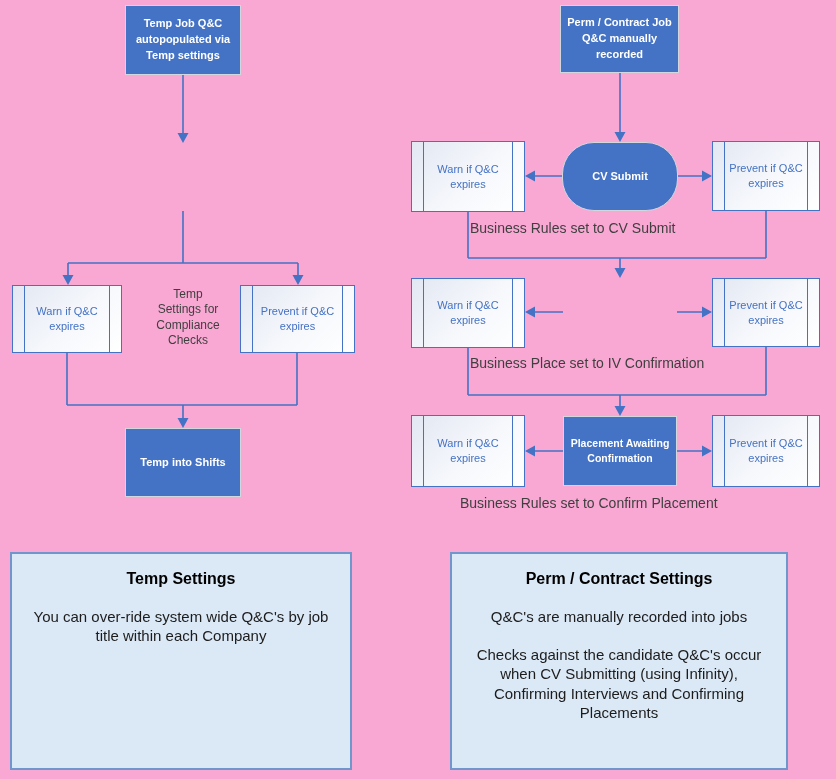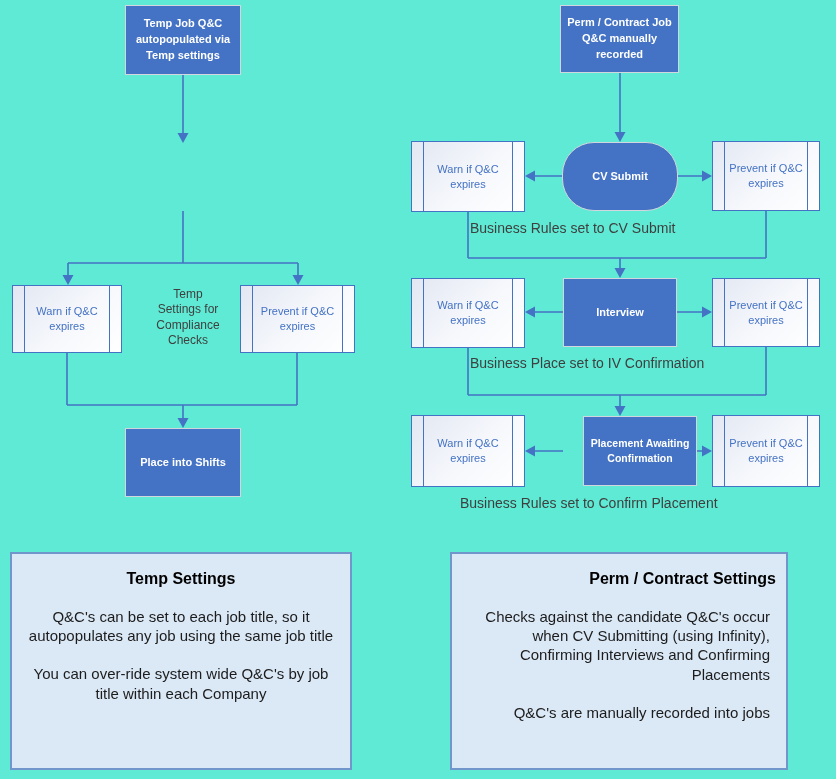--- a/index.html
+++ b/index.html
@@ -1,20 +1,20 @@
 <!DOCTYPE html>
 <html><head>
 <meta charset="utf-8">
 <style>
   html, body { margin: 0; padding: 0; background: #ffffff; }
   .canvas {
     position: relative;
     width: 836px;
     height: 779px;
-    background: #5eead4;
+    background: #f9a8d4;
     font-family: "Liberation Sans", sans-serif;
     overflow: hidden;
   }
   .connectors {
     position: absolute;
     left: 0; top: 0;
     width: 836px; height: 779px;
     pointer-events: none;
   }
   
@@ -27,21 +27,21 @@
     font-weight: bold;
     font-size: 11px;
     line-height: 1.45;
     display: flex;
     align-items: center;
     justify-content: center;
     text-align: center;
     white-space: pre-line;
     padding: 2px 3px;
   }
-  .solid.small { font-size: 10.5px; margin-left: 20px; }
+  .solid.small { font-size: 10.5px; }
   
   .proc {
     position: absolute;
     background: linear-gradient(135deg, #e2e7f2 0%, #f6f8fc 55%, #ffffff 100%);
     border: 1.5px solid #4472c4;
     box-sizing: border-box;
     color: #4472c4;
     font-size: 11px;
     line-height: 1.35;
     display: flex;
@@ -143,21 +143,21 @@
   <div class="note" style="left:144px; top:287px; width:88px;">Temp
 Settings for
 Compliance
 Checks</div>
 
   <div class="proc" style="left:240px; top:285px; width:115px; height:68px;">
     <span>Prevent if Q&amp;C expires</span>
   </div>
 
   <div class="solid" style="left:125px; top:428px; width:116px; height:69px;">
-    <span>Place into Shifts</span>
+    <span>Temp into Shifts</span>
   </div>
 
   <div class="solid" style="left:560px; top:5px; width:119px; height:68px;">
     <span>Perm / Contract Job
 Q&amp;C manually
 recorded</span>
   </div>
 
   <div class="proc" style="left:411px; top:141px; width:114px; height:71px;">
     <span>Warn if Q&amp;C expires</span>
@@ -166,45 +166,41 @@
     <span>CV Submit</span>
   </div>
   <div class="proc" style="left:712px; top:141px; width:108px; height:70px;">
     <span>Prevent if Q&amp;C expires</span>
   </div>
   <div class="caption" style="left:470px; top:220px; width:300px;">Business Rules set to CV Submit</div>
 
   <div class="proc" style="left:411px; top:278px; width:114px; height:70px;">
     <span>Warn if Q&amp;C expires</span>
   </div>
-  <div class="solid" style="left:563px; top:278px; width:114px; height:69px;">
-    <span>Interview</span>
-  </div>
   <div class="proc" style="left:712px; top:278px; width:108px; height:69px;">
     <span>Prevent if Q&amp;C expires</span>
   </div>
   <div class="caption" style="left:470px; top:355px; width:300px;">Business Place set to IV Confirmation</div>
 
   <div class="proc" style="left:411px; top:415px; width:114px; height:72px;">
     <span>Warn if Q&amp;C expires</span>
   </div>
   <div class="solid small" style="left:563px; top:416px; width:114px; height:70px;">
     <span>Placement Awaiting
 Confirmation</span>
   </div>
   <div class="proc" style="left:712px; top:415px; width:108px; height:72px;">
     <span>Prevent if Q&amp;C expires</span>
   </div>
   <div class="caption" style="left:460px; top:495px; width:320px;">Business Rules set to Confirm Placement</div>
 
   <div class="panel" style="left:10px; top:552px; width:342px; height:218px;">
     <div class="panel-title">Temp Settings</div>
-    <p>Q&amp;C's can be set to each job title, so it autopopulates any job using the same job title</p>
     <p>You can over-ride system wide Q&amp;C's by job title within each Company</p>
   </div>
 
-  <div class="panel" style="left:450px; top:552px; width:338px; height:218px;text-align:right;">
+  <div class="panel" style="left:450px; top:552px; width:338px; height:218px;">
     <div class="panel-title">Perm / Contract Settings</div>
+    <p>Q&amp;C's are manually recorded into jobs</p>
     <p>Checks against the candidate Q&amp;C's occur when CV Submitting (using Infinity), Confirming Interviews and Confirming Placements</p>
-    <p>Q&amp;C's are manually recorded into jobs</p>
   </div>
 
 </div>
 
 </body></html>

